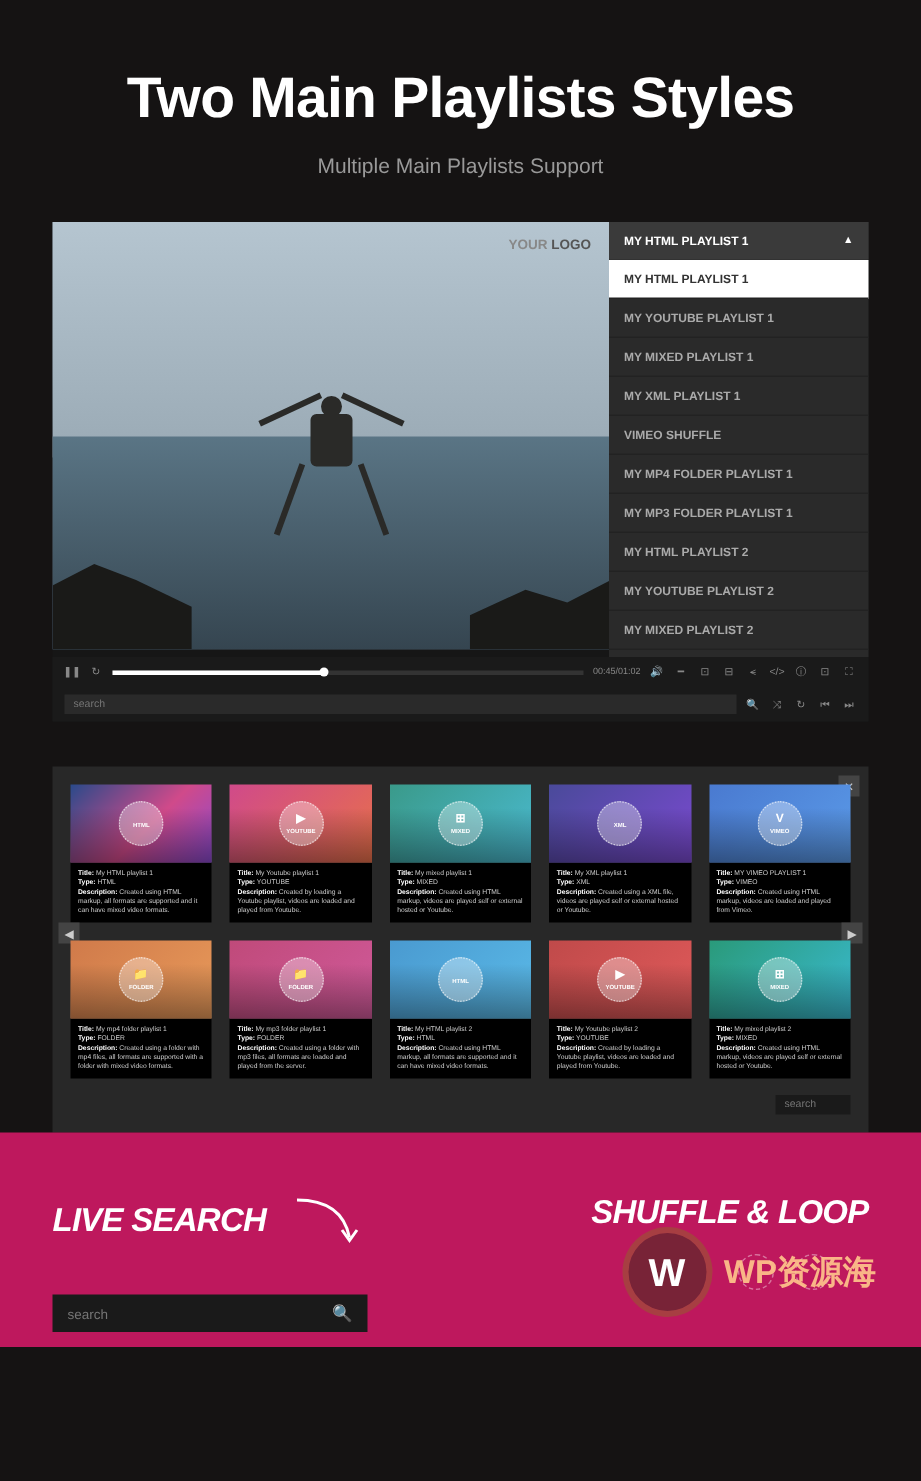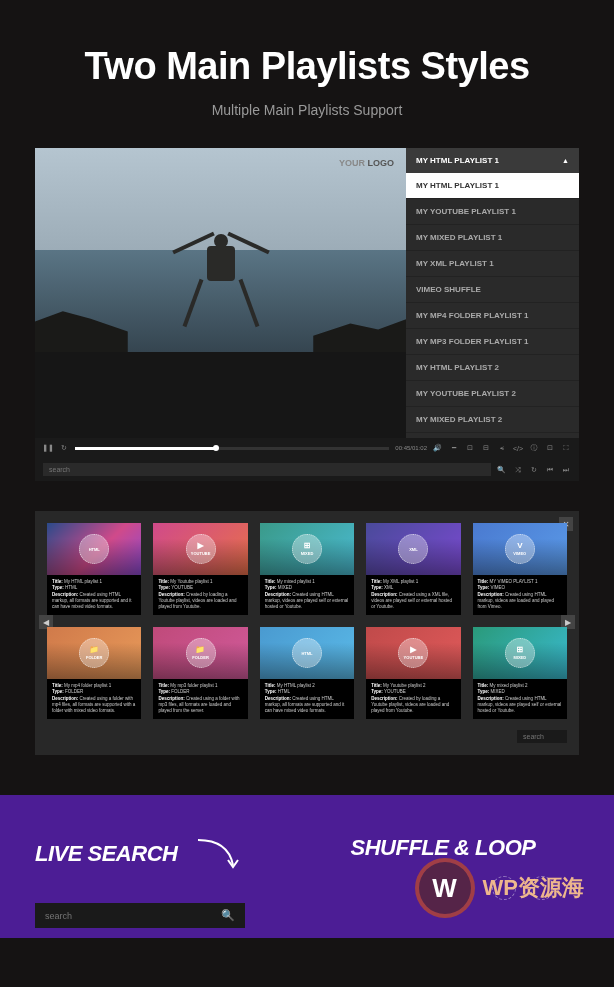--- a/index.html
+++ b/index.html
@@ -2,21 +2,21 @@
 <html><head>
 <meta charset="utf-8">
 <style>
 * { margin: 0; padding: 0; box-sizing: border-box; }
 body { background: #151313; font-family: Arial, sans-serif; width: 614px; }
 .hero { text-align: center; padding: 45px 20px 30px; border-radius: 22px; }
 .hero h1 { color: #fff; font-size: 38px; font-weight: 700; letter-spacing: -0.5px; }
 .hero p { color: #999; font-size: 14px; margin-top: 14px; }
 .player-section { background: #161616; margin: 0 35px; }
 .player-top { display: flex; }
-.video-area { flex: 1; position: relative; background: linear-gradient(180deg,#8a9aa5 0%,#7a8a95 35%,#4a5560 55%,#3a4550 100%); height: 204px; overflow: hidden; text-align: right; }
+.video-area { flex: 1; position: relative; background: linear-gradient(180deg,#8a9aa5 0%,#7a8a95 35%,#4a5560 55%,#3a4550 100%); height: 285px; overflow: hidden; text-align: right; }
 .sky { position: absolute; top: 0; left: 0; right: 0; height: 55%; background: linear-gradient(180deg,#b5c5d0 0%,#9aaab5 100%); }
 .sea { position: absolute; bottom: 0; left: 0; right: 0; height: 50%; background: linear-gradient(180deg,#5a7585 0%,#354550 100%); }
 .rocks-left { position: absolute; bottom: 0; left: 0; width: 25%; height: 25%; background: #1a1a18; clip-path: polygon(0 40%, 30% 20%, 60% 35%, 100% 60%, 100% 100%, 0 100%); }
 .rocks-right { position: absolute; bottom: 0; right: 0; width: 25%; height: 20%; background: #1a1a18; clip-path: polygon(0 60%, 40% 30%, 70% 45%, 100% 20%, 100% 100%, 0 100%); }
 .person { position: absolute; left: 50%; top: 38%; transform: translateX(-50%); width: 120px; height: 110px; }
 .person::before { content: ''; position: absolute; left: 50%; top: 8px; transform: translateX(-50%); width: 14px; height: 14px; background: #2a2a28; border-radius: 50%; }
 .person::after { content: ''; position: absolute; left: 50%; top: 20px; transform: translateX(-50%); width: 28px; height: 35px; background: #2a2a28; border-radius: 4px; }
 .arm-l { position: absolute; left: 10px; top: 15px; width: 45px; height: 4px; background: #2a2a28; transform: rotate(-25deg); }
 .arm-r { position: absolute; right: 10px; top: 15px; width: 45px; height: 4px; background: #2a2a28; transform: rotate(25deg); }
 .leg-l { position: absolute; left: 30px; top: 52px; width: 4px; height: 50px; background: #2a2a28; transform: rotate(20deg); }
@@ -59,24 +59,24 @@
 .bg-vimeo { background: linear-gradient(135deg,#4a7ad0,#5a9ae8); }
 .bg-folder { background: linear-gradient(135deg,#d07a4a,#e89a5a); }
 .bg-folder2 { background: linear-gradient(135deg,#c04a7a,#d05a9a); }
 .bg-html2 { background: linear-gradient(135deg,#4a9ad0,#5abae8); }
 .bg-youtube2 { background: linear-gradient(135deg,#c04a4a,#e05a5a); }
 .bg-mixed2 { background: linear-gradient(135deg,#2a9a7a,#3abad0); }
 .card-meta { background: #000; padding: 4px 5px; font-size: 4.5px; color: #ccc; line-height: 1.4; min-height: 40px; }
 .card-meta b { color: #fff; }
 .grid-footer { text-align: right; margin-top: 6px; }
 .grid-search { display: inline-block; background: #1a1a1a; border: none; color: #888; font-size: 7px; padding: 3px 6px; width: 50px; }
-.red-section { background: #4c1d95; margin-top: 40px; padding: 40px 35px 10px; display: flex; justify-content: space-between; position: relative; overflow: hidden; }
+.red-section { background: #be185d; padding: 40px 35px 10px; display: flex; justify-content: space-between; position: relative; overflow: hidden; }
 .red-col { flex: 1; }
 .red-title { color: #fff; font-size: 22px; font-weight: 800; font-style: italic; letter-spacing: -0.5px; }
-.red-title.right { text-align: center; }
+.red-title.right { text-align: right; }
 .arrow-curve { margin-left: 10px; }
 .live-search-box { margin-top: 28px; display: flex; align-items: center; background: #1a1a1a; padding: 6px 10px; width: 210px; }
 .live-search-input { flex: 1; background: transparent; border: none; color: #888; font-size: 9px; }
 .live-search-icon { color: #ccc; font-size: 11px; }
 .watermark { position: absolute; right: 30px; bottom: 20px; display: flex; align-items: center; gap: 8px; }
 .wm-circle { width: 60px; height: 60px; border-radius: 50%; background: rgba(90,40,40,0.7); border: 4px solid rgba(180,70,70,0.8); display: flex; align-items: center; justify-content: center; color: #fff; font-size: 26px; font-weight: 700; }
 .wm-text { color: rgba(255,200,140,0.9); font-size: 22px; font-weight: 700; }
 .shuffle-icons { position: absolute; right: 60px; bottom: 38px; display: flex; gap: 14px; }
 .shuf-icon { width: 24px; height: 24px; border: 1.5px dashed rgba(255,255,255,0.4); border-radius: 50%; position: relative; }
 </style>

